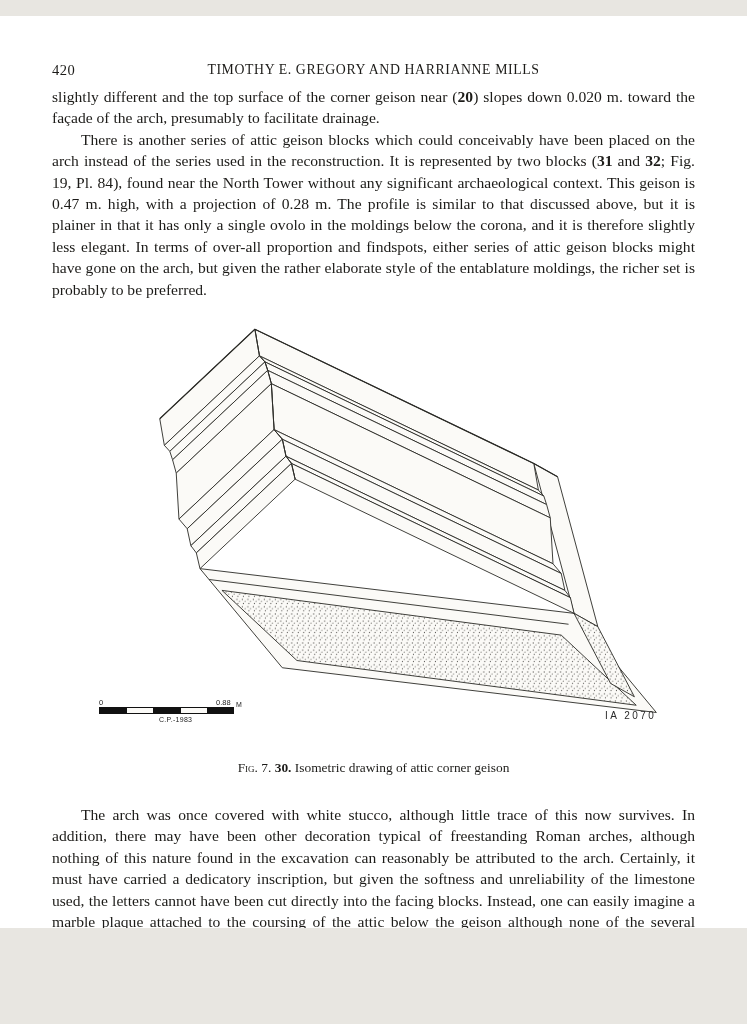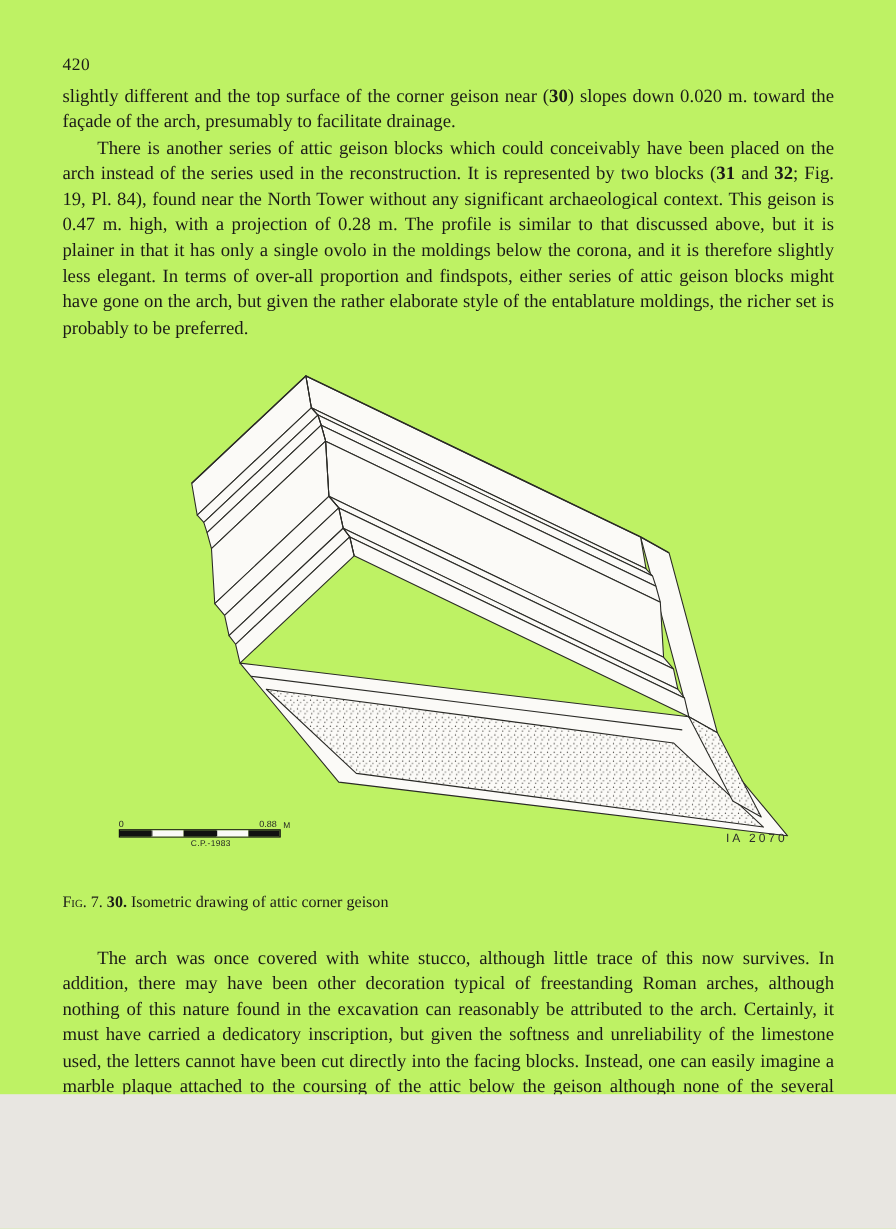--- a/index.html
+++ b/index.html
@@ -1,20 +1,20 @@
 <!DOCTYPE html>
 <html><head>
 <meta charset="utf-8">
 <style>
   html,body{margin:0;padding:0;background:#e8e6e1;}
   .page{
     position:relative;
     width:747px;height:912px;
-    margin:0 auto;
-    background:#bef264;
+    margin:16px auto;
+    background:#ffffff;
     color:#1c1b18;
     font-family:"Liberation Serif", serif;
     overflow:hidden;
     box-sizing:border-box;
   }
   .content{
     position:absolute;
     left:52px;right:52px;top:44px;
   }
   .pagehead{
@@ -81,37 +81,39 @@
   }
   .inv-label{
     position:absolute;
     left:512px;top:388px;
     font-family:"Liberation Sans", sans-serif;
     font-size:10px;
     letter-spacing:2.5px;
     color:#2a2a2a;
   }
   .caption{
+    text-align:center;
     font-size:13.4px;
     margin-top:20px;
   }
   .caption .sc{font-variant:small-caps;}
   .p3wrap{margin-top:28px;}
 </style>
 </head>
 <body>
 
 <div class="page">
   <div class="content">
 
     <div class="pagehead">
       <span class="pagenum">420</span>
+      <div class="runhead">TIMOTHY E. GREGORY AND HARRIANNE MILLS</div>
     </div>
 
-    <p class="body-text para"><span>slightly different and the top surface of the corner geison near (</span><span class="bold">30</span><span>) slopes down 0.020 m. toward the façade of the arch, presumably to facilitate drainage.</span></p>
+    <p class="body-text para"><span>slightly different and the top surface of the corner geison near (</span><span class="bold">20</span><span>) slopes down 0.020 m. toward the façade of the arch, presumably to facilitate drainage.</span></p>
 
     <p class="body-text para indent"><span>There is another series of attic geison blocks which could conceivably have been placed on the arch instead of the series used in the reconstruction. It is represented by two blocks (</span><span class="bold">31</span><span> and </span><span class="bold">32</span><span>; Fig. 19, Pl. 84), found near the North Tower without any significant archaeological context. This geison is 0.47 m. high, with a projection of 0.28 m. The profile is similar to that discussed above, but it is plainer in that it has only a single ovolo in the moldings below the corona, and it is therefore slightly less elegant. In terms of over-all proportion and findspots, either series of attic geison blocks might have gone on the arch, but given the rather elaborate style of the entablature moldings, the richer set is probably to be preferred.</span></p>
 
     <div class="figure">
       <svg width="567" height="405" viewBox="0 0 620 335" preserveAspectRatio="none" fill="#fbfaf7" stroke="#2a2a26" stroke-width="0.9" stroke-linejoin="round">
         <defs>
           <pattern id="stipple" width="6" height="6" patternUnits="userSpaceOnUse">
             <rect width="6" height="6" fill="#fbfaf7" stroke="none"></rect>
             <circle cx="1.3" cy="1.5" r="0.55" fill="#32302c" stroke="none"></circle>
             <circle cx="4.2" cy="3.1" r="0.45" fill="#32302c" stroke="none"></circle>

